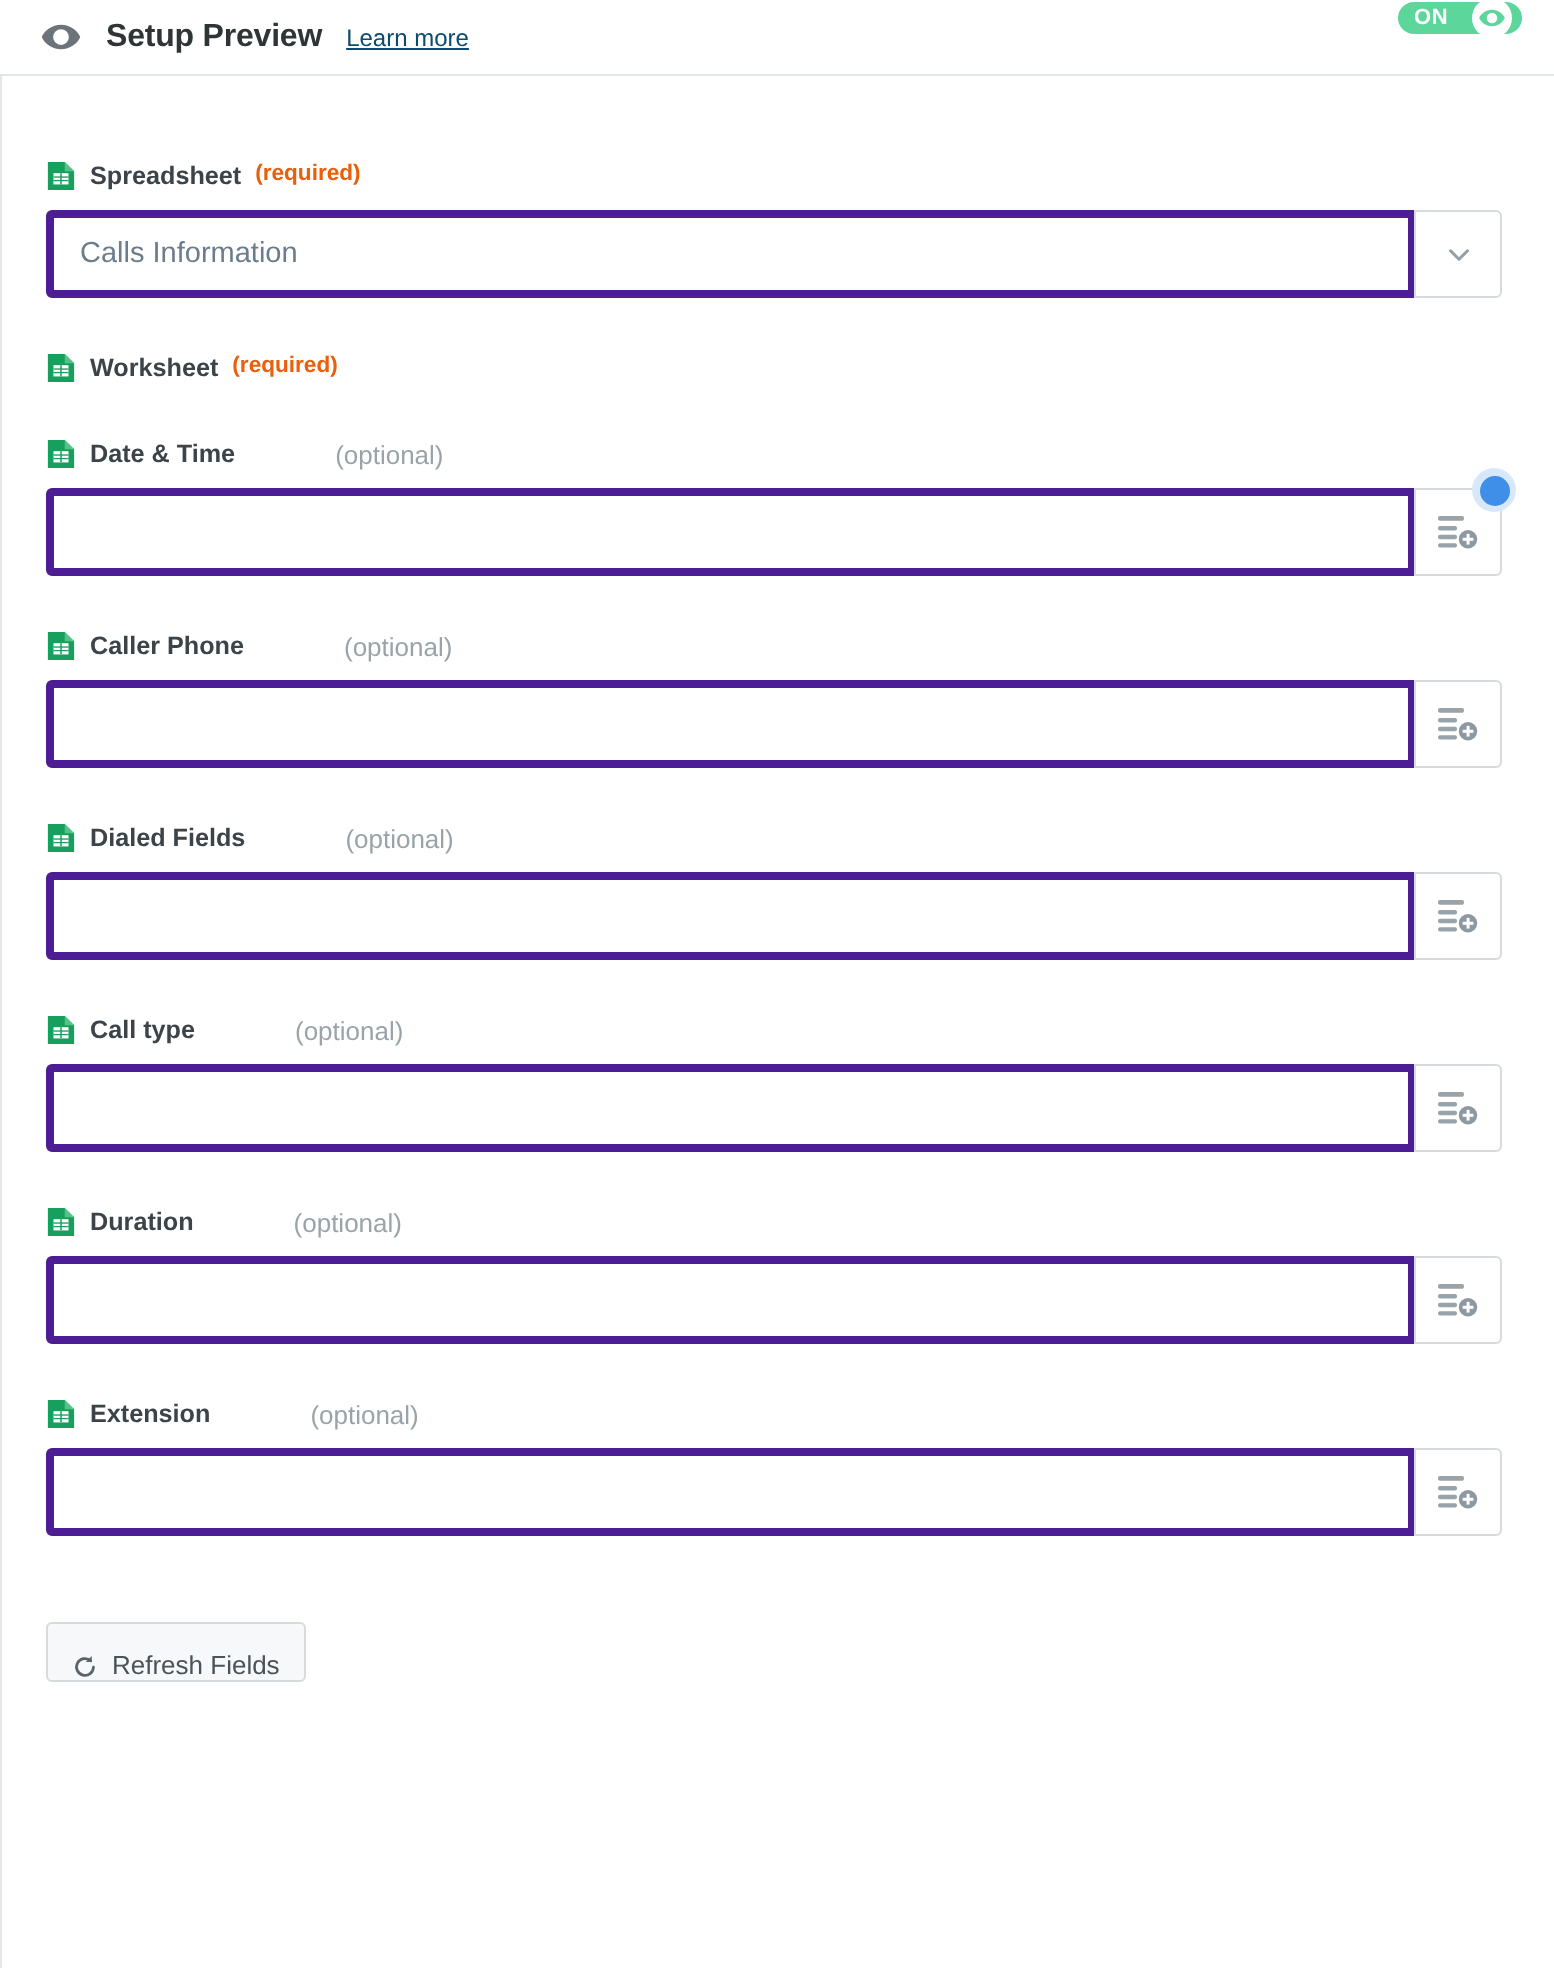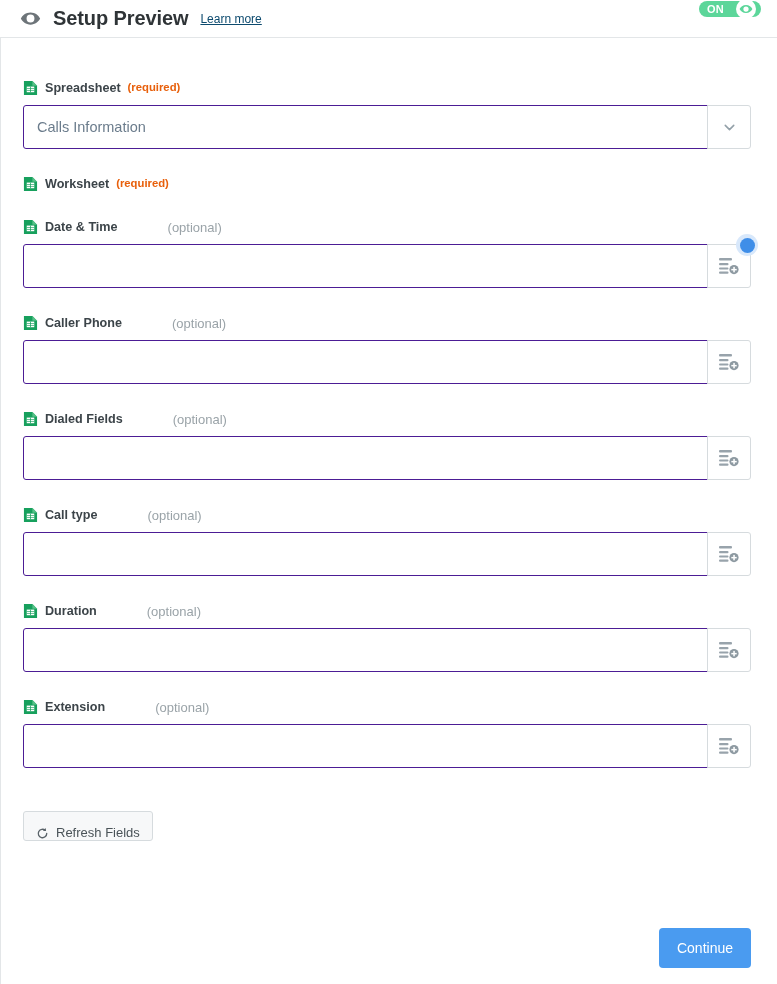--- a/index.html
+++ b/index.html
@@ -35,21 +35,21 @@
     align-items: center;
     gap: 12px;
   }
   .eye-icon {
     display: block;
     width: 21px;
     height: 21px;
     flex: none;
   }
   .header-title {
-    font-size: 20px;
+    font-size: 16px;
     font-weight: bold;
     color: #2f3437;
     letter-spacing: -0.1px;
     white-space: nowrap;
     text-align: right;
   }
   .learn-more {
     font-size: 12px;
     color: #0c4a6e;
     text-decoration: underline;
@@ -145,21 +145,21 @@
   }
 
   .input-row {
     display: flex;
     align-items: stretch;
     position: relative;
   }
   .input-box {
     flex: 1 1 auto;
     height: 44px;
-    border: 1px solid #4c1d95;
+    border: 4px solid #4c1d95;
     border-radius: 3px 0 0 3px;
     background: #fff;
     display: flex;
     align-items: center;
     padding: 0 13px;
     box-sizing: border-box;
     font-size: 14.5px;
     color: #6b7c8c;
     cursor: text;
   }
@@ -466,17 +466,14 @@
 </div>
           </div>
         </div><button class="refresh-btn">
   <svg viewBox="0 0 20 20">
     <path d="M16.5 10a6.5 6.5 0 1 1-2.1-4.8" fill="none" stroke="#5a6369" stroke-width="2.1" stroke-linecap="round"></path>
     <path d="M15.2 1.6v4.6h-4.6z" fill="#5a6369"></path>
   </svg>
 <span>Refresh Fields</span>
         </button></div>
 
-    <div class="continue-wrap">
-      <button class="continue-btn">Continue</button>
-    </div>
   </div>
 </div>
 
 </body></html>

